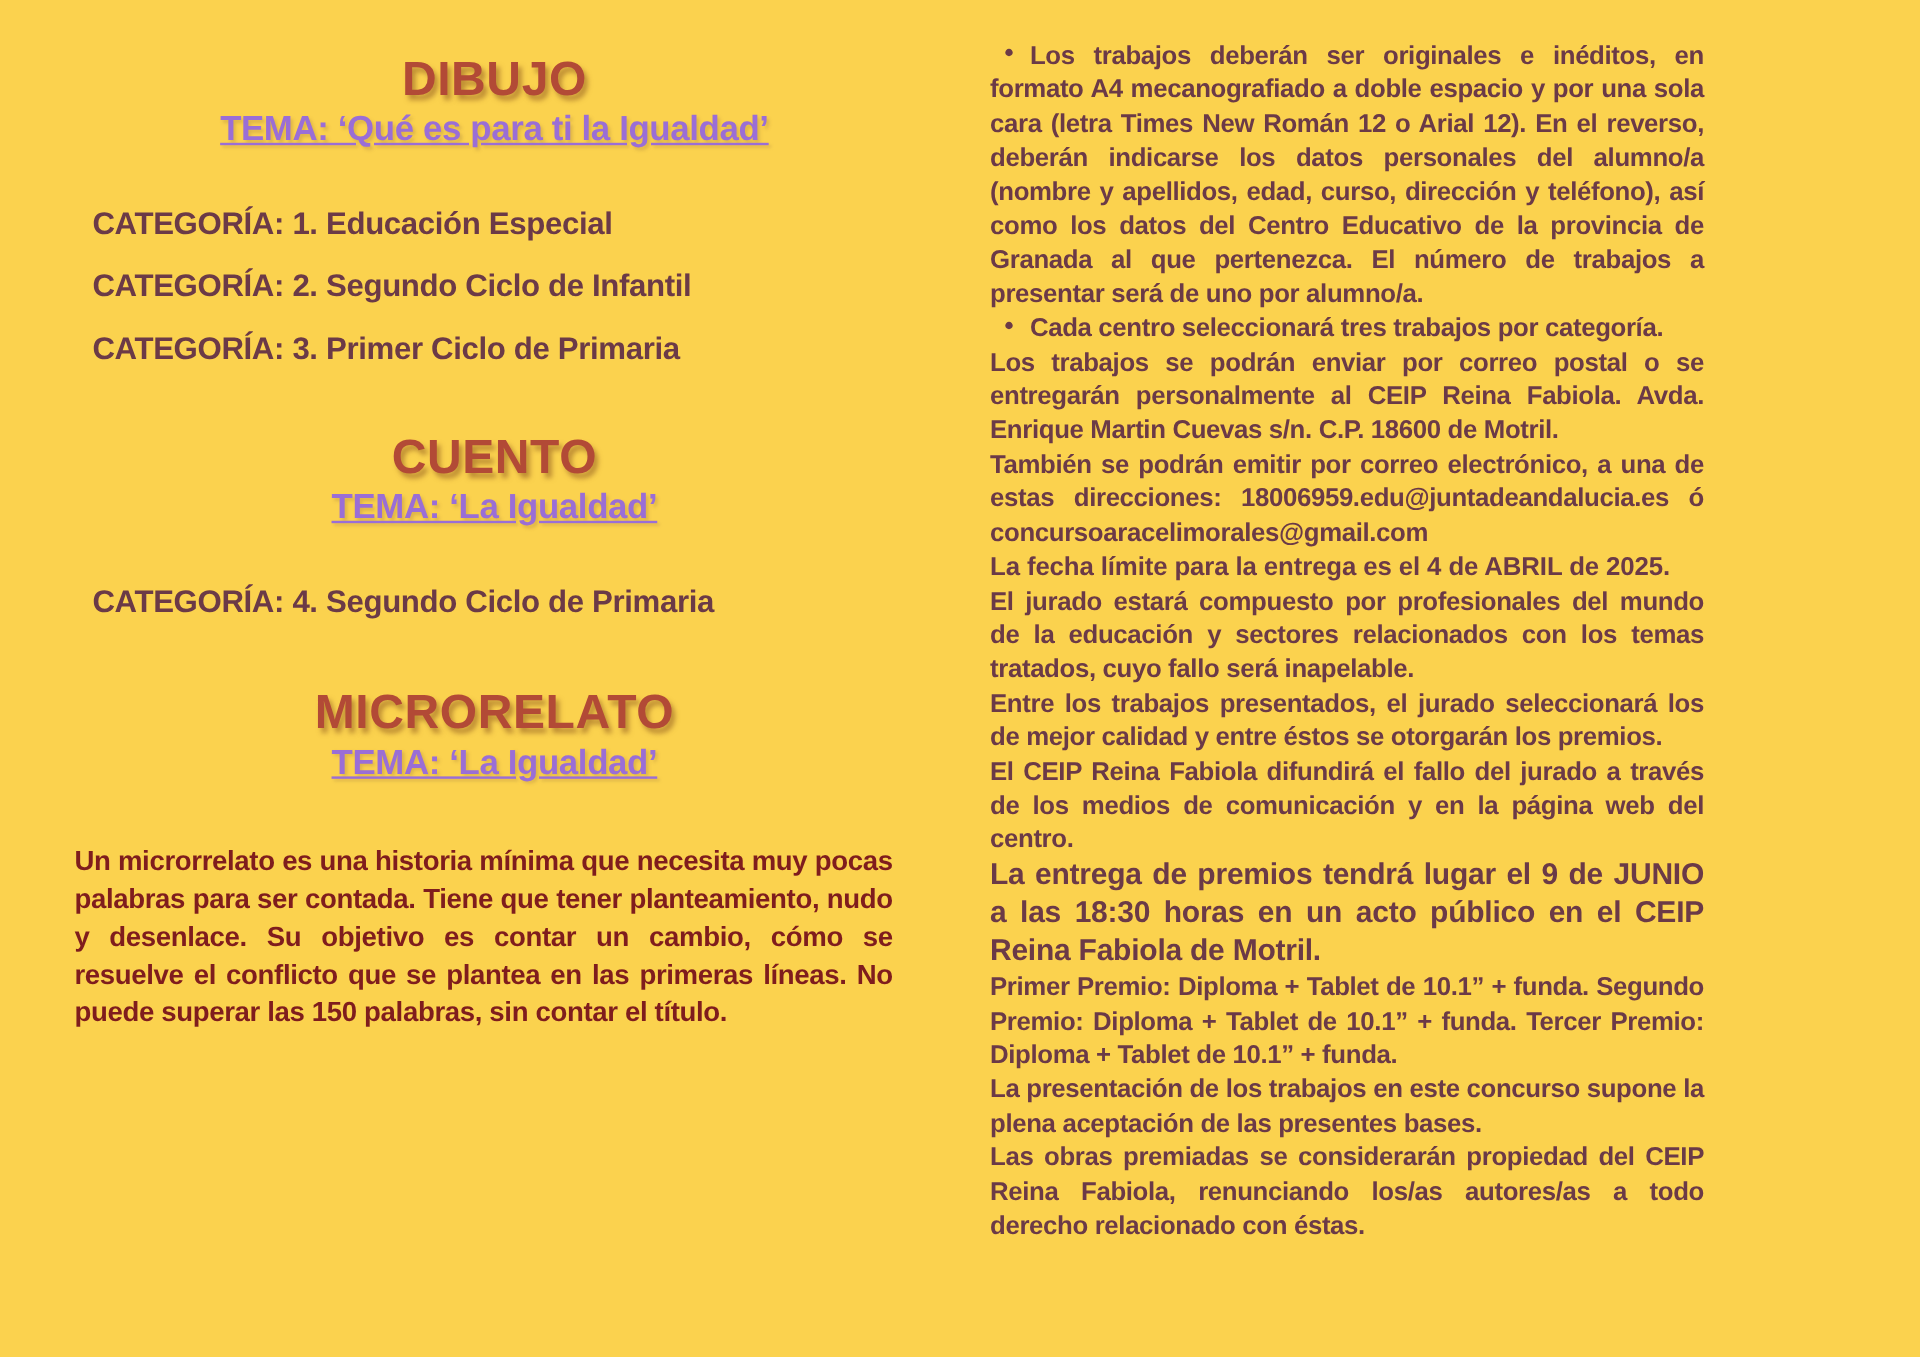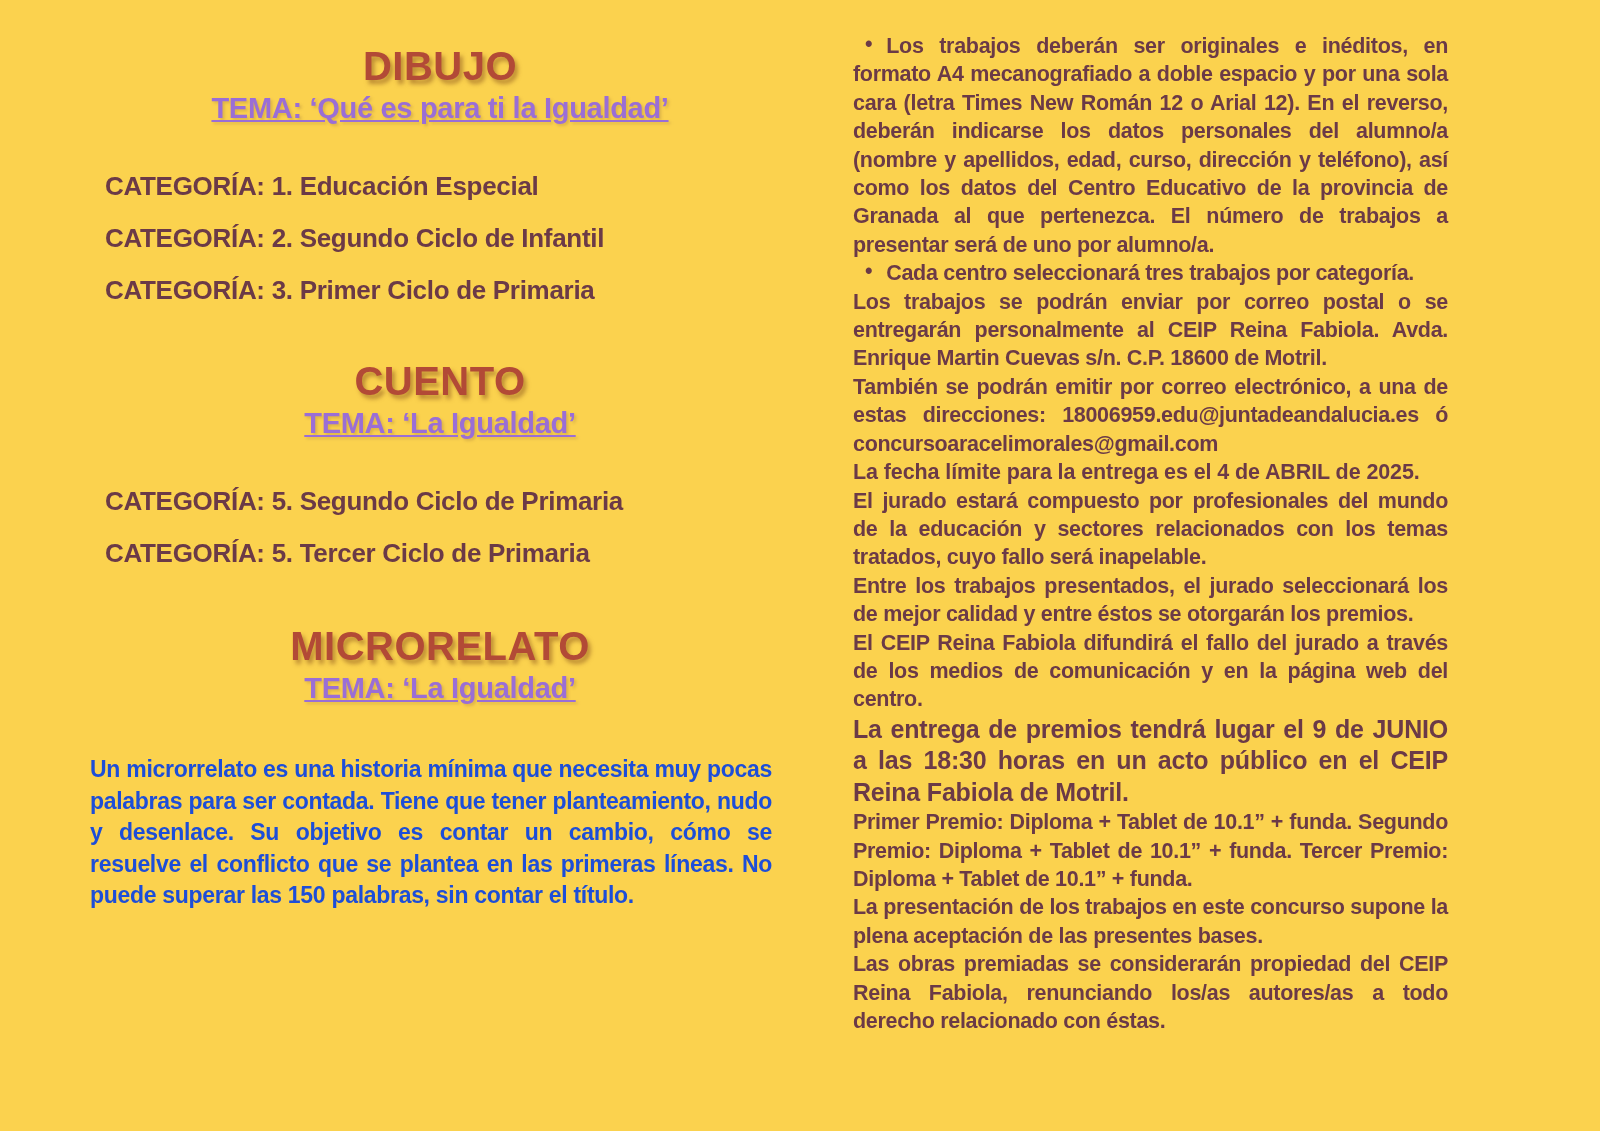--- a/index.html
+++ b/index.html
@@ -4,21 +4,21 @@
 <style>
   html, body { margin:0; padding:0; }
   body {
     width:1600px; height:1131px;
     background:#FBD24E;
     font-family:"Liberation Sans", sans-serif;
     color:#6B3A47;
     letter-spacing:-0.3px;
     overflow:hidden;
   }
-  .page { display:flex; width:1517px; height:1131px;padding-left:28px; }
+  .page { display:flex; width:1517px; height:1131px; }
 
   
   .col-left {
     width:800px; box-sizing:border-box;
     padding:44px 30px 0 62px;
   }
   .sec-title {
     margin:0; text-align:center;
     font-size:40px; line-height:44px; font-weight:bold;
     color:#B24A36; letter-spacing:0.5px;
@@ -34,21 +34,21 @@
   .cat-list { margin:44px 0 0 0; width:700px; }
   .cat-line {
     margin:15px; font-size:26px; line-height:37px; font-weight:bold;
     color:#6B3A47;
   }
   .sec2 { margin-top:50px; }
   .sec3 { margin-top:52px; }
   .micro-par {
     margin:50px 0 0 0; width:682px;
     font-size:23px; line-height:31.5px; font-weight:bold;
-    text-align:justify; color:#1d4ed8;
+    text-align:justify; color:#7f1d1d;
   }
 
   
   .col-right {
     width:800px; box-sizing:border-box;
     padding:32px 97px 0 33px;
   }
   .col-right .sec-title { margin-bottom:8px; }
   .blk {
     margin:0; font-size:21.5px; line-height:28.4px; font-weight:bold;
@@ -74,22 +74,21 @@
     <h2 class="tema">TEMA: ‘Qué es para ti la Igualdad’</h2>
     <div class="cat-list">
       <p class="cat-line">CATEGORÍA: 1. Educación Especial</p>
       <p class="cat-line">CATEGORÍA: 2. Segundo Ciclo de Infantil</p>
       <p class="cat-line">CATEGORÍA: 3. Primer Ciclo de Primaria</p>
     </div>
 
     <h1 class="sec-title sec2">CUENTO</h1>
     <h2 class="tema">TEMA: ‘La Igualdad’</h2>
     <div class="cat-list">
-      <p class="cat-line">CATEGORÍA: 5. Segundo Ciclo de Primaria</p>
-      <p class="cat-line">CATEGORÍA: 5. Tercer Ciclo de Primaria</p>
+      <p class="cat-line">CATEGORÍA: 4. Segundo Ciclo de Primaria</p>
     </div>
 
     <h1 class="sec-title sec3">MICRORELATO</h1>
     <h2 class="tema">TEMA: ‘La Igualdad’</h2>
 
     <p class="micro-par">Un microrrelato es una historia mínima que necesita muy pocas palabras para ser contada. Tiene que tener planteamiento, nudo y desenlace. Su objetivo es contar un cambio, cómo se resuelve el conflicto que se plantea en las primeras líneas. No puede superar las 150 palabras, sin contar el título.</p>
   </div>
 
   <div class="col-right">
 

